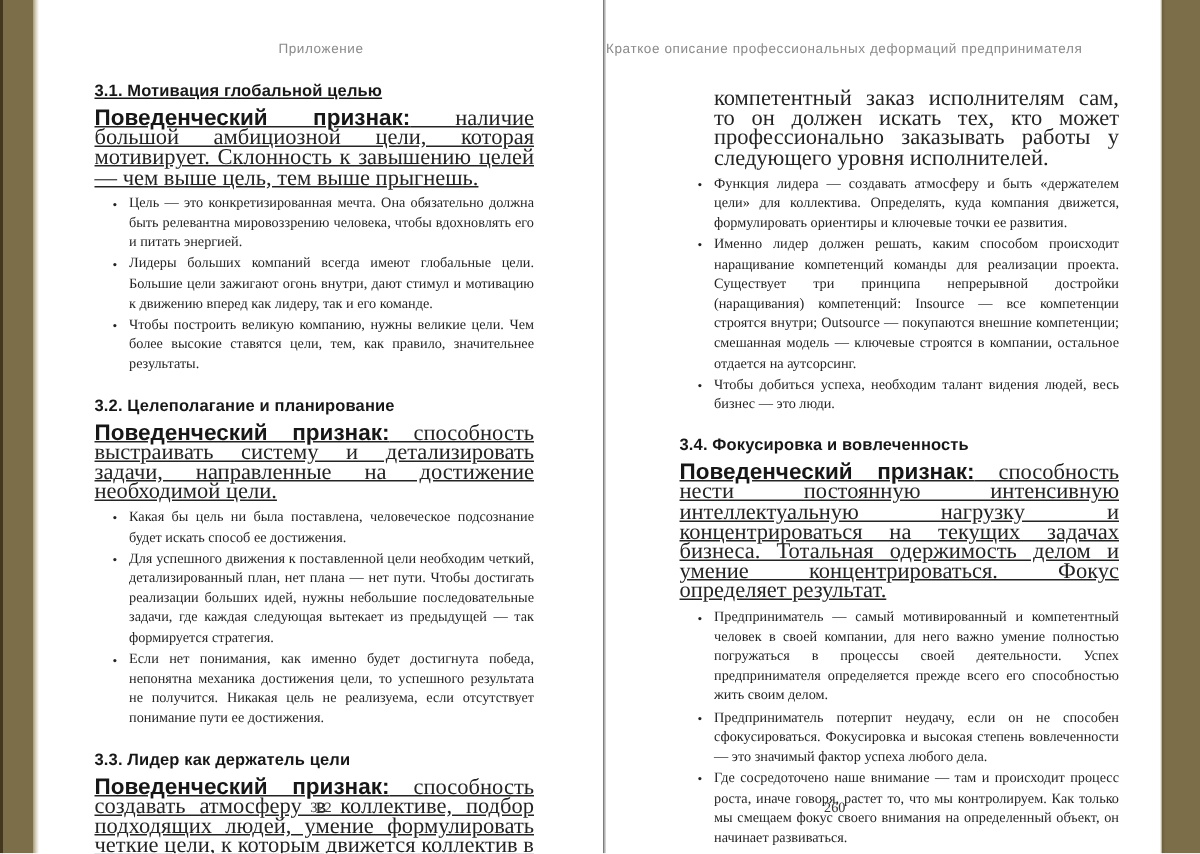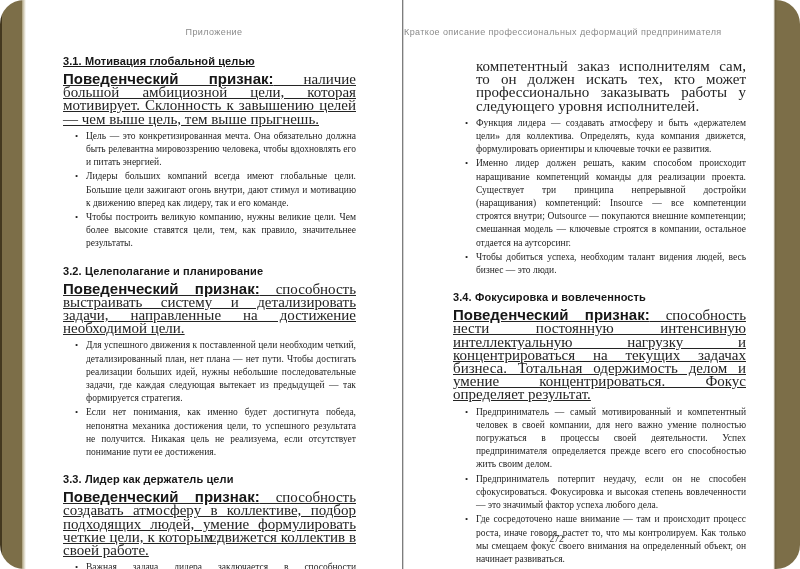--- a/index.html
+++ b/index.html
@@ -4,21 +4,20 @@
 <style>
   html, body { margin: 0; padding: 0; background: #ffffff; }
   .screen {
     position: relative;
     width: 800px;
     height: 569px;
     background: #ffffff;
     overflow: hidden;
     font-family: "Liberation Serif", serif;
     color: #242424;
-    border-radius: 24px;
   }
   
   .band { position: absolute; top: 0; height: 100%; }
   .band-left {
     left: 0; width: 26px;
     background: linear-gradient(90deg,
       #43381f 0px, #43381f 2px,
       #7c6e48 2px, #7c6e48 22px,
       #a89d7a 22px, #d9d3c0 24px,
       #ffffff 26px);
@@ -119,20 +118,21 @@
           <li>Цель — это конкретизированная мечта. Она обязательно должна быть релевантна мировоззрению человека, чтобы вдохновлять его и питать энергией.</li>
           <li>Лидеры больших компаний всегда имеют глобальные цели. Большие цели зажигают огонь внутри, дают стимул и мотивацию к движению вперед как лидеру, так и его команде.</li>
           <li>Чтобы построить великую компанию, нужны великие цели. Чем более высокие ставятся цели, тем, как правило, значительнее результаты.</li>
         </ul>
       </div>
 
       <div class="section">
         <h3 class="section-heading">3.2. Целеполагание и планирование</h3>
         <p class="para lead"><span class="lead-prefix">Поведенческий признак:</span><span> способность выстраивать систему и детализировать задачи, направленные на достижение необходимой цели.</span></p>
         <ul class="bullets">
+          <li>Какая бы цель ни была поставлена, человеческое подсознание будет искать способ ее достижения.</li>
           <li>Для успешного движения к поставленной цели необходим четкий, детализированный план, нет плана — нет пути. Чтобы достигать реализации больших идей, нужны небольшие последовательные задачи, где каждая следующая вытекает из предыдущей — так формируется стратегия.</li>
           <li>Если нет понимания, как именно будет достигнута победа, непонятна механика достижения цели, то успешного результата не получится. Никакая цель не реализуема, если отсутствует понимание пути ее достижения.</li>
         </ul>
       </div>
 
       <div class="section">
         <h3 class="section-heading">3.3. Лидер как держатель цели</h3>
         <p class="para lead"><span class="lead-prefix">Поведенческий признак:</span><span> способность создавать атмосферу в коллективе, подбор подходящих людей, умение формулировать четкие цели, к которым движется коллектив в своей работе.</span></p>
         <ul class="bullets">
           <li>Важная задача лидера заключается в способности масштабировать функцию профессионального заказчика, то есть в умении привлекать нужных руководителей. Если предприниматель не в состоянии делать</li>
@@ -165,16 +165,16 @@
           <li>Где сосредоточено наше внимание — там и происходит процесс роста, иначе говоря, растет то, что мы контролируем. Как только мы смещаем фокус своего внимания на определенный объект, он начинает развиваться.</li>
         </ul>
       </div>
 
       <div class="section">
         <h3 class="section-heading">3.5. Бизнес как удовольствие</h3>
         <p class="para lead"><span class="lead-prefix">Поведенческий признак:</span><span> деятельность совмещается с хобби и наполнена интересом, любопытством и познанием. Наличие целей, которые эмоционально питают.</span></p>
       </div>
 
     </div>
-    <div class="page-number">272</div>
+    <div class="page-number">260</div>
   </div>
 
 </div>
 
 </body></html>

